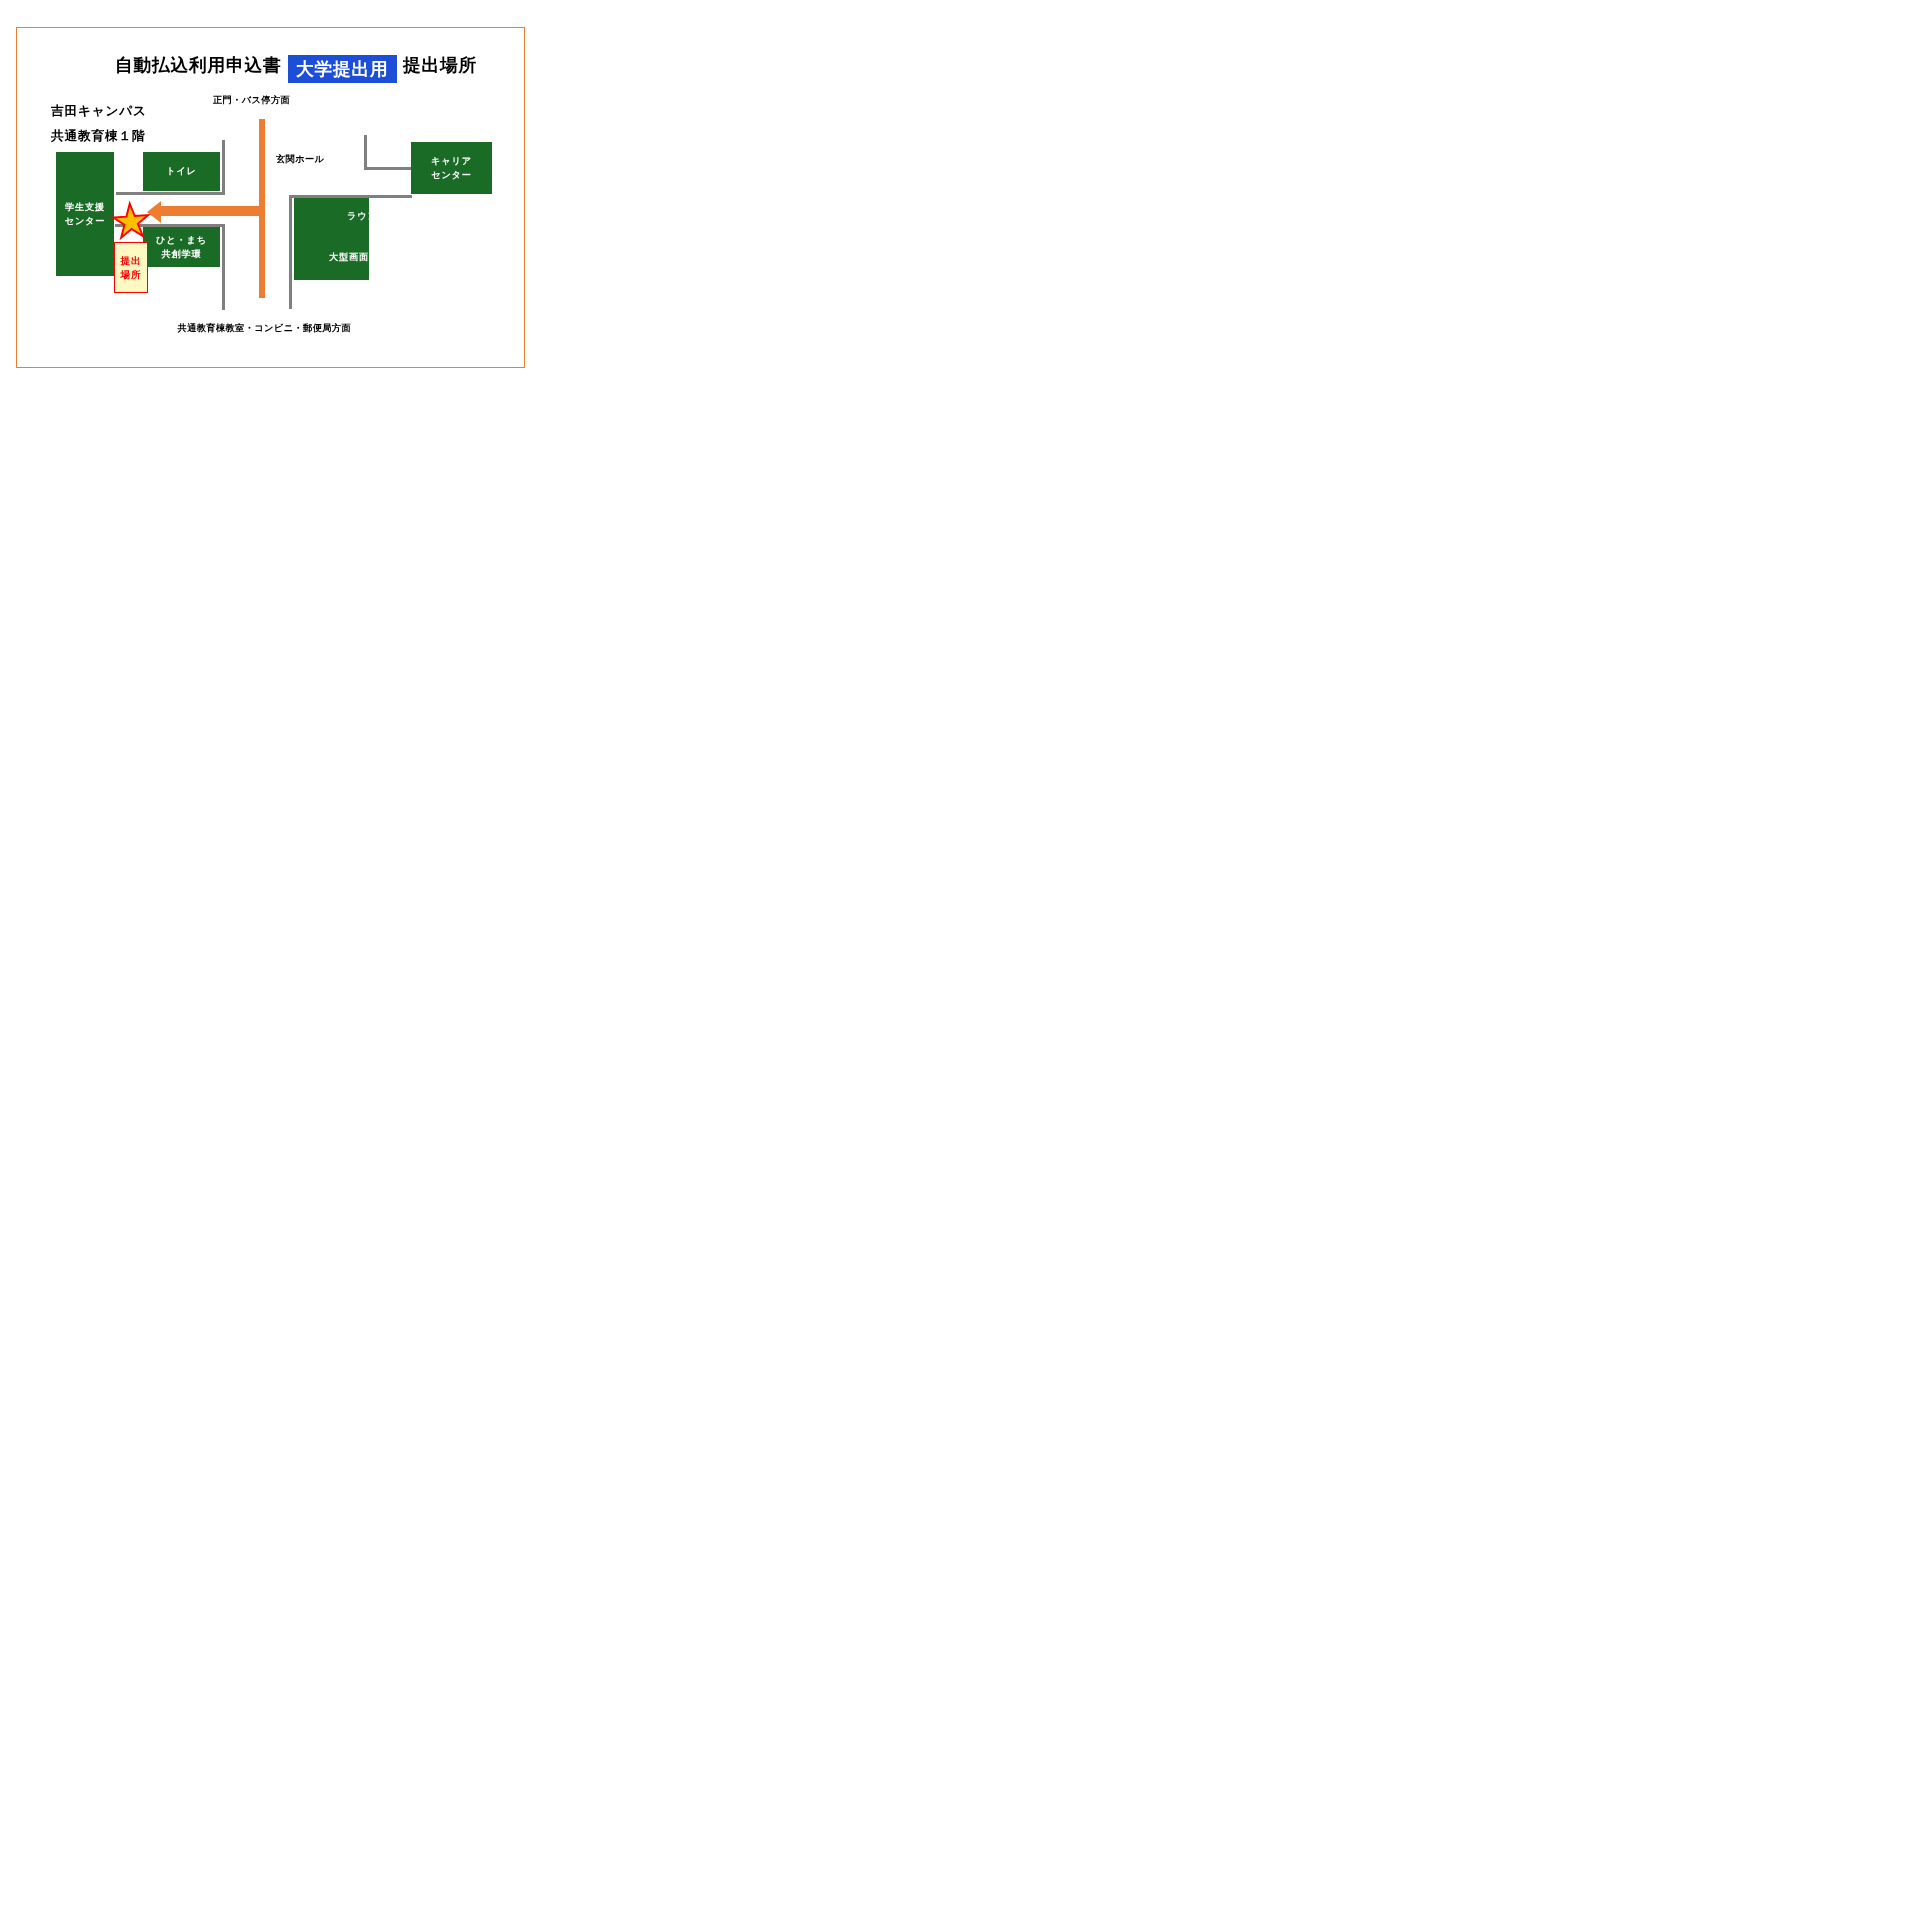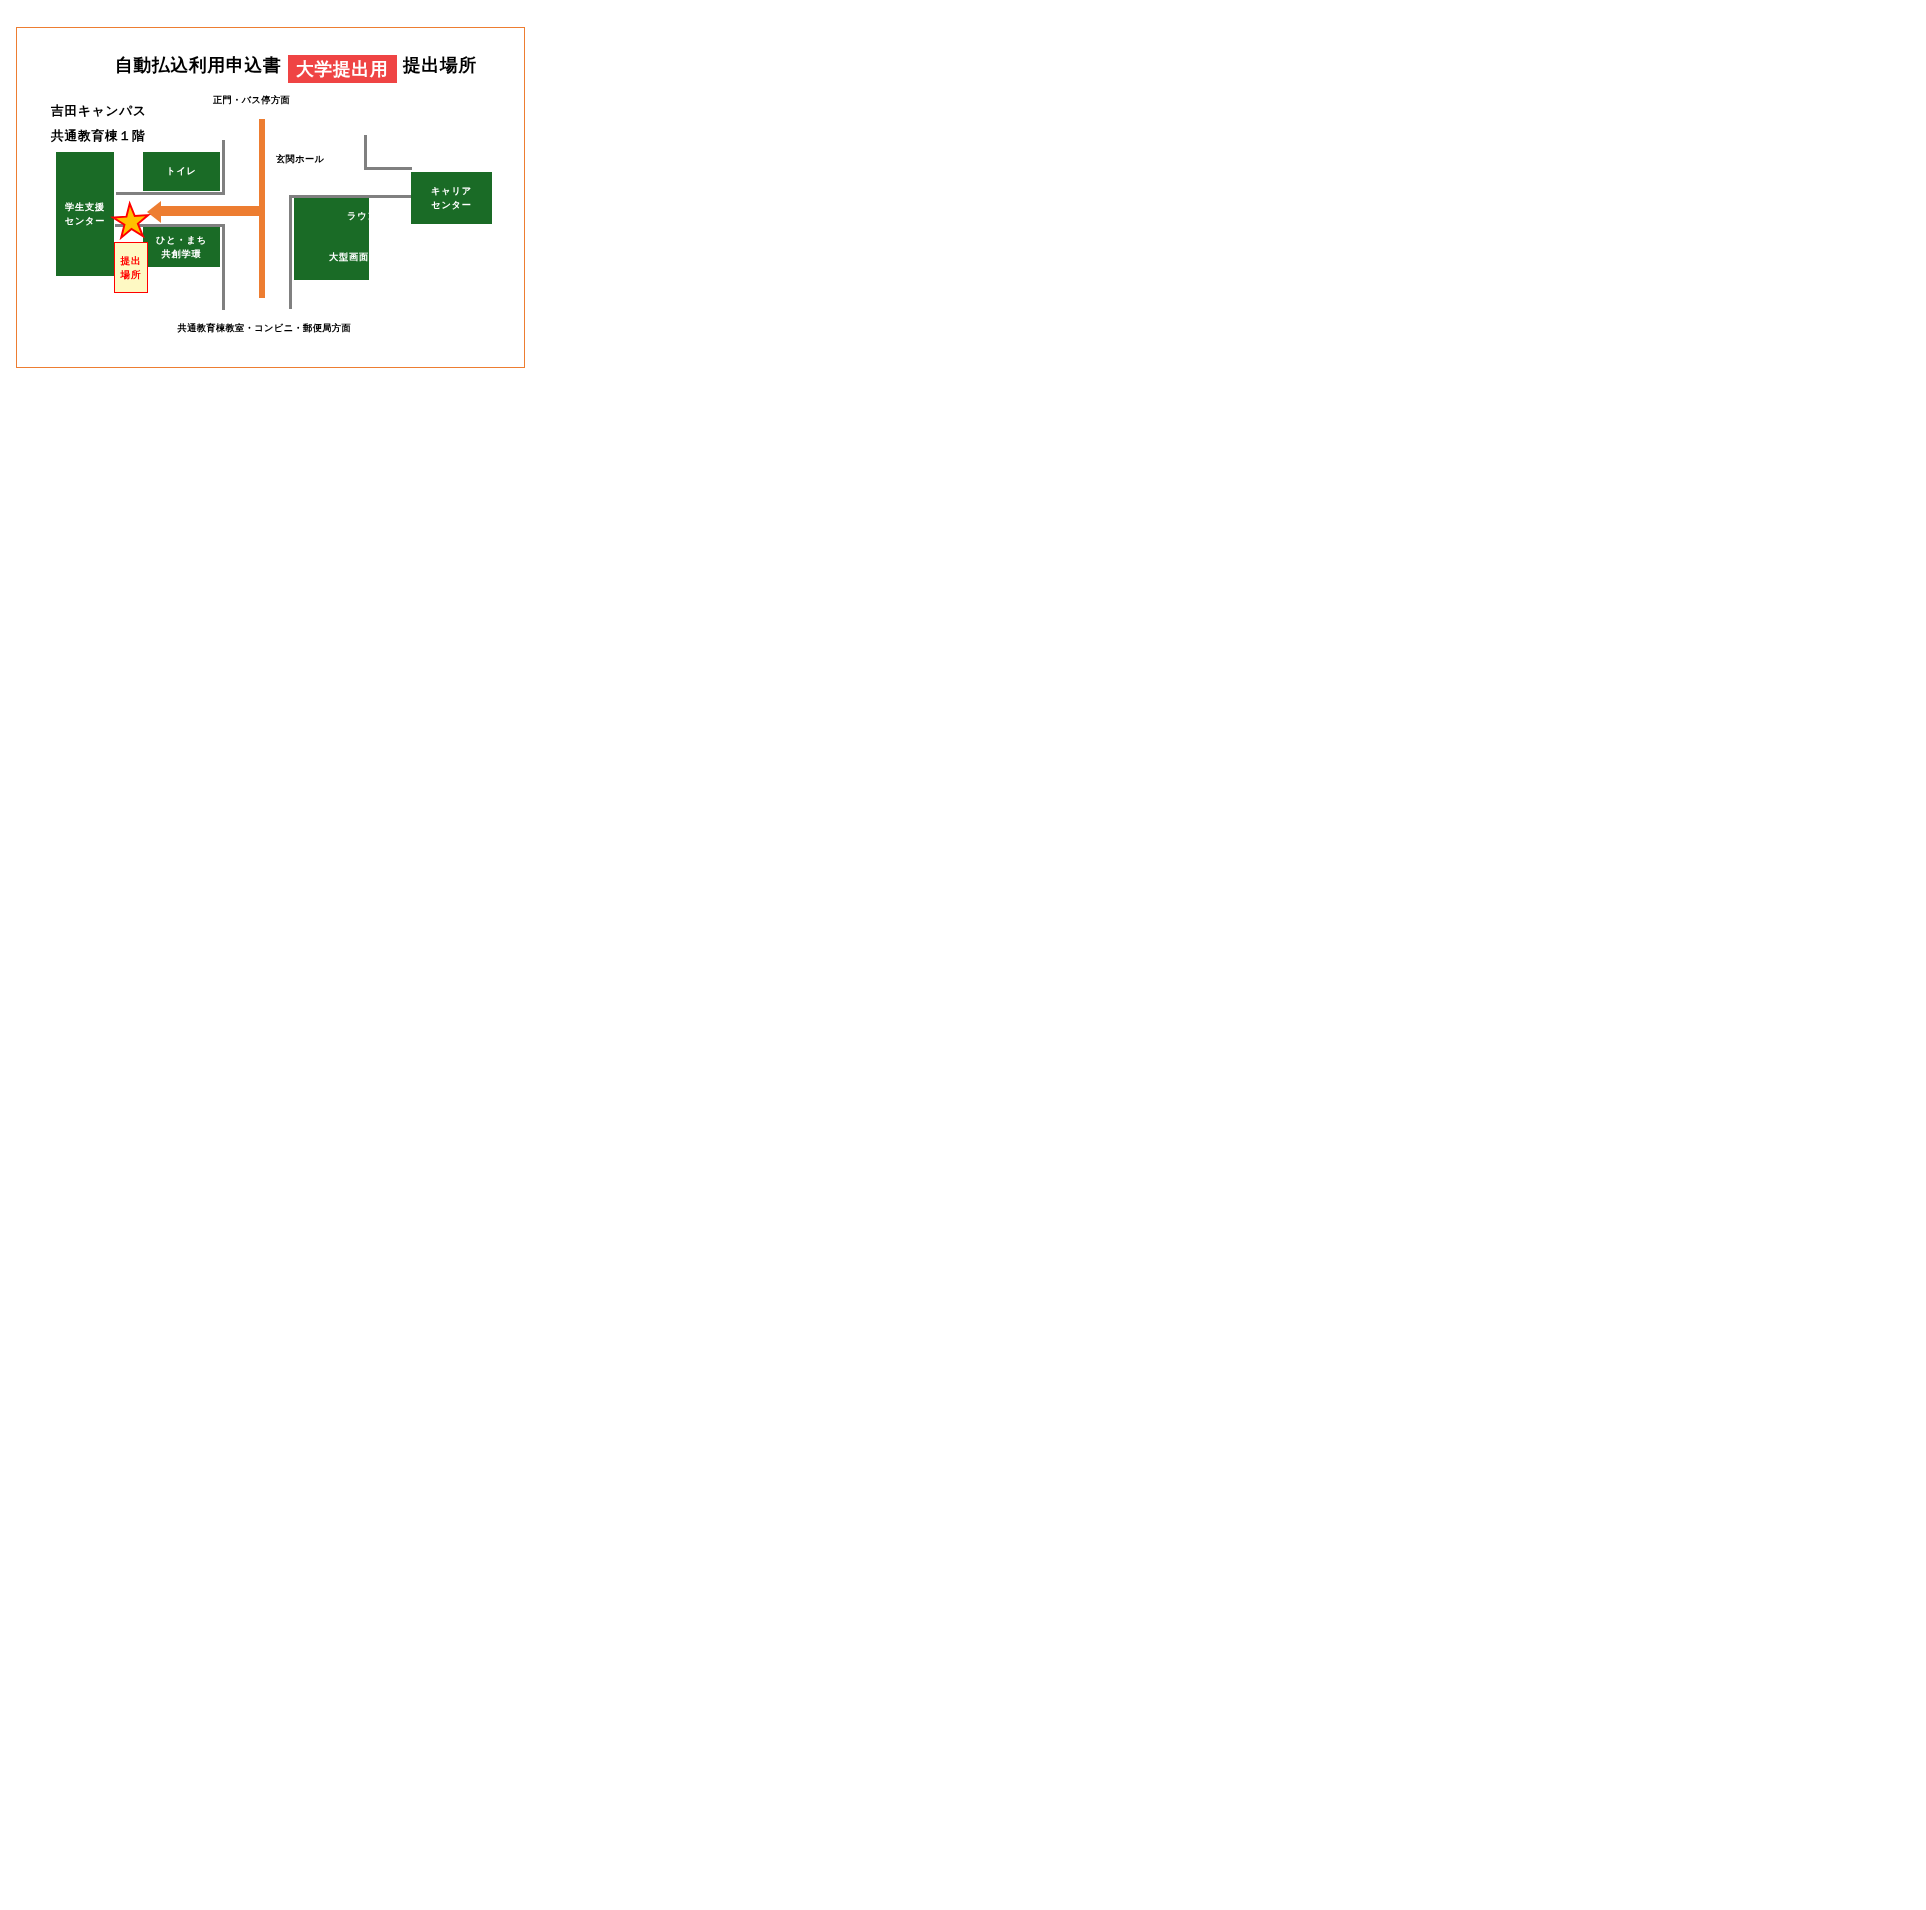--- a/index.html
+++ b/index.html
@@ -10,39 +10,39 @@
   .frame{
     position:absolute;left:16px;top:27px;width:509px;height:341px;
     border:1.9px solid #ED7D31;box-sizing:border-box;
   }
   .title-row{
     position:absolute;left:16px;top:52px;width:560px;height:26px;
     display:flex;justify-content:center;align-items:center;gap:6px;
     font-size:17.7px;font-weight:bold;letter-spacing:0.8px;white-space:nowrap;
   }
   .title-badge{
-    background:#ef4444;color:#ffffff;padding:2.3px 8.5px;display:inline-block;margin-top:8px;
+    background:#1d4ed8;color:#ffffff;padding:2.3px 8.5px;display:inline-block;margin-top:8px;
   }
   .campus{
     position:absolute;left:51px;top:99px;
     font-size:12.7px;font-weight:bold;line-height:1.95;letter-spacing:0.8px;
   }
   .map-label{position:absolute;font-size:9.2px;font-weight:bold;letter-spacing:0.4px;white-space:nowrap;}
   .room{
     position:absolute;background:#1A6B26;color:#ffffff;font-weight:bold;
     display:flex;flex-direction:column;justify-content:center;align-items:center;
     font-size:9.2px;line-height:1.55;text-align:center;letter-spacing:0.8px;
   }
   .room-student-support{left:56px;top:152px;width:58px;height:124px;}
   .room-toilet{left:143px;top:152px;width:77px;height:39px;justify-content:center;}
   .room-hitomachi{left:143px;top:227px;width:77px;height:40px;}
   .room-lounge{left:294px;top:198px;width:75px;height:82px;display:block;}
   .room-lounge .lounge-line1{position:absolute;left:0;width:100%;top:10.8px;text-align:center;padding-left:36px;}
   .room-lounge .lounge-line2{position:absolute;left:0;width:100%;top:52px;text-align:right;}
-  .room-career{left:411px;top:172px;width:81px;height:52px;}
+  .room-career{left:411px;top:142px;width:81px;height:52px;}
   .wall{position:absolute;background:#808080;}
   .wall-toilet-right{left:222px;top:140px;width:2.7px;height:55px;}
   .wall-toilet-bottom{left:116px;top:192px;width:108px;height:2.7px;}
   .wall-hitomachi-top{left:115px;top:224px;width:109px;height:2.7px;}
   .wall-hitomachi-right{left:222px;top:224px;width:2.7px;height:86px;}
   .wall-lounge-left{left:289px;top:195px;width:2.7px;height:114px;}
   .wall-lounge-career{left:289px;top:195px;width:123px;height:2.7px;}
   .wall-hall-vertical{left:364px;top:135px;width:2.7px;height:35px;}
   .wall-hall-career{left:364px;top:167px;width:48px;height:2.7px;}
   .route-line-vertical{position:absolute;left:259px;top:119px;width:5.8px;height:179px;background:#ED7D31;}

